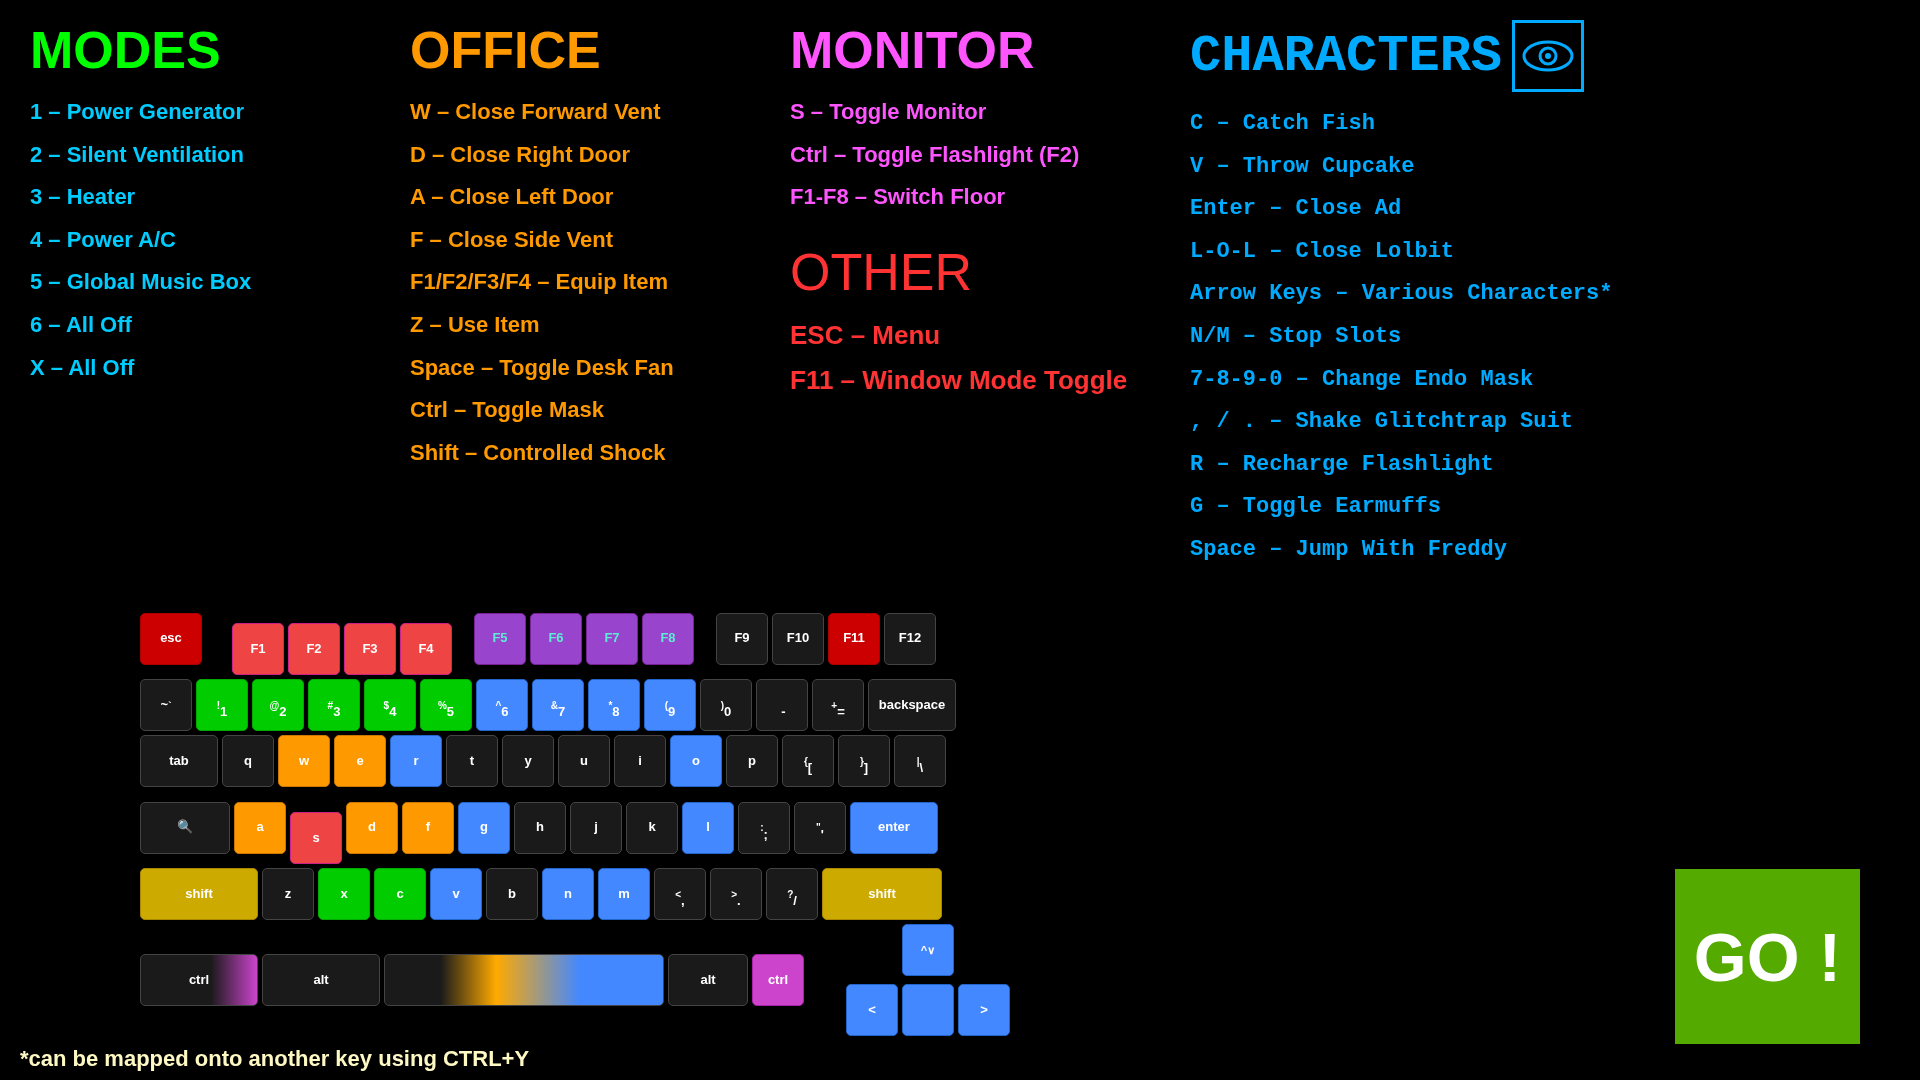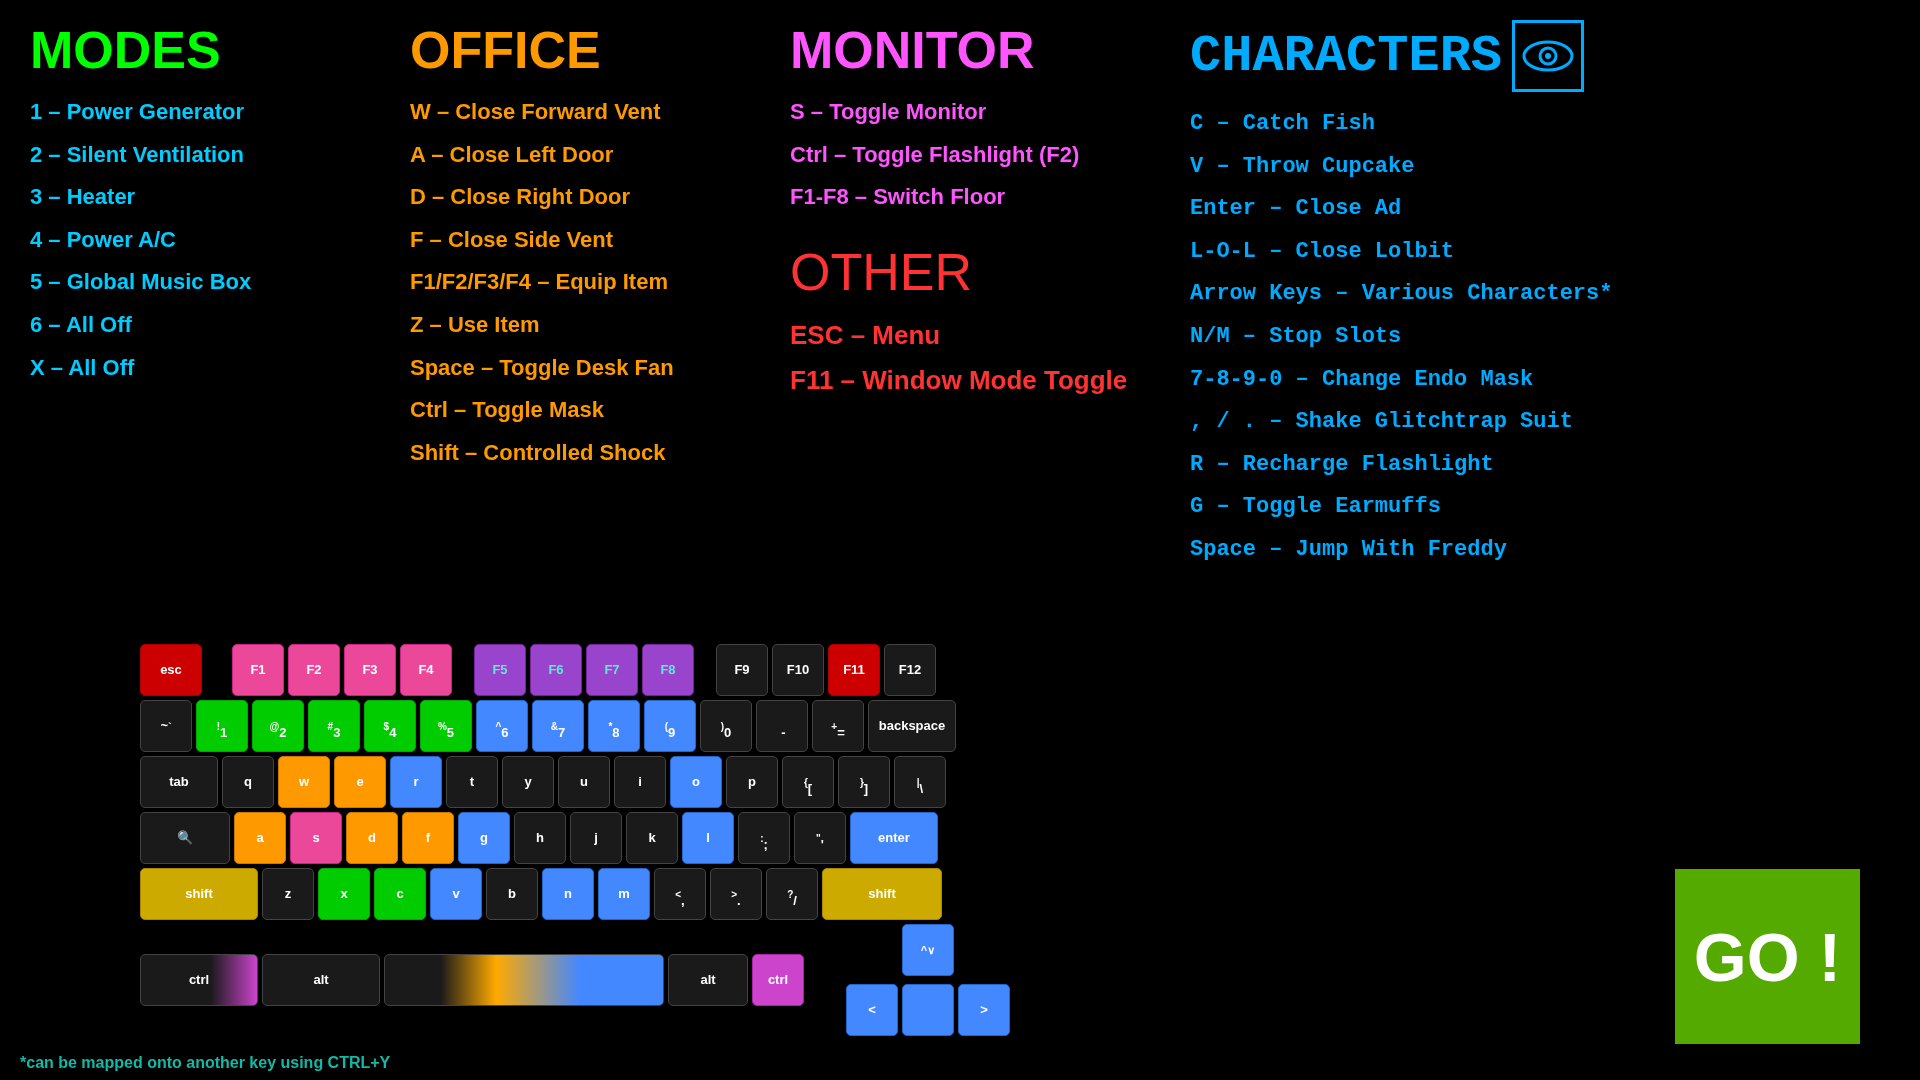--- a/index.html
+++ b/index.html
@@ -94,31 +94,31 @@
       cursor: pointer;
       text-align: center;
       line-height: 1.1;
       padding: 2px 4px;
     }
 
     .key-dark { background: #1a1a1a; color: #fff; border: 1px solid #444; }
     .key-green { background: #00cc00; color: #fff; border: 1px solid #00aa00; }
     .key-orange { background: #ff9900; color: #fff; border: 1px solid #cc7700; }
     .key-blue { background: #4488ff; color: #fff; border: 1px solid #2266cc; }
-    .key-pink { background: #ec4899; color: #fff; border: 1px solid #cc2288; }
+    .key-pink { background: #ef4444; color: #fff; border: 1px solid #cc2288; margin-top: 21px; }
     .key-purple { background: #9944cc; color: #5eead4; border: 1px solid #772299; }
     .key-red { background: #cc0000; color: #fff; border: 1px solid #aa0000; }
     .key-yellow { background: #ccaa00; color: #fff; border: 1px solid #aa8800; }
 
     .footnote {
       position: absolute;
       bottom: 8px;
       left: 20px;
-      color: #14b8a6;
-      font-size: 16px;
+      color: #fef9c3;
+      font-size: 22px;
       font-weight: 700;
     }
 
     
     .go-button {
       position: absolute;
       bottom: 36px;
       right: 60px;
       width: 185px;
       height: 175px;
@@ -146,22 +146,22 @@
     <div class="section-item">3 – Heater</div>
     <div class="section-item">4 – Power A/C</div>
     <div class="section-item">5 – Global Music Box</div>
     <div class="section-item">6 – All Off</div>
     <div class="section-item">X – All Off</div>
   </div>
 
   <div class="office-section">
     <div class="section-title">OFFICE</div>
     <div class="section-item">W – Close Forward Vent</div>
+    <div class="section-item">D – Close Right Door</div>
     <div class="section-item">A – Close Left Door</div>
-    <div class="section-item">D – Close Right Door</div>
     <div class="section-item">F – Close Side Vent</div>
     <div class="section-item">F1/F2/F3/F4 – Equip Item</div>
     <div class="section-item">Z – Use Item</div>
     <div class="section-item">Space – Toggle Desk Fan</div>
     <div class="section-item">Ctrl – Toggle Mask</div>
     <div class="section-item">Shift – Controlled Shock</div>
   </div>
 
   <div class="monitor-section">
     <div class="section-title">MONITOR</div>

